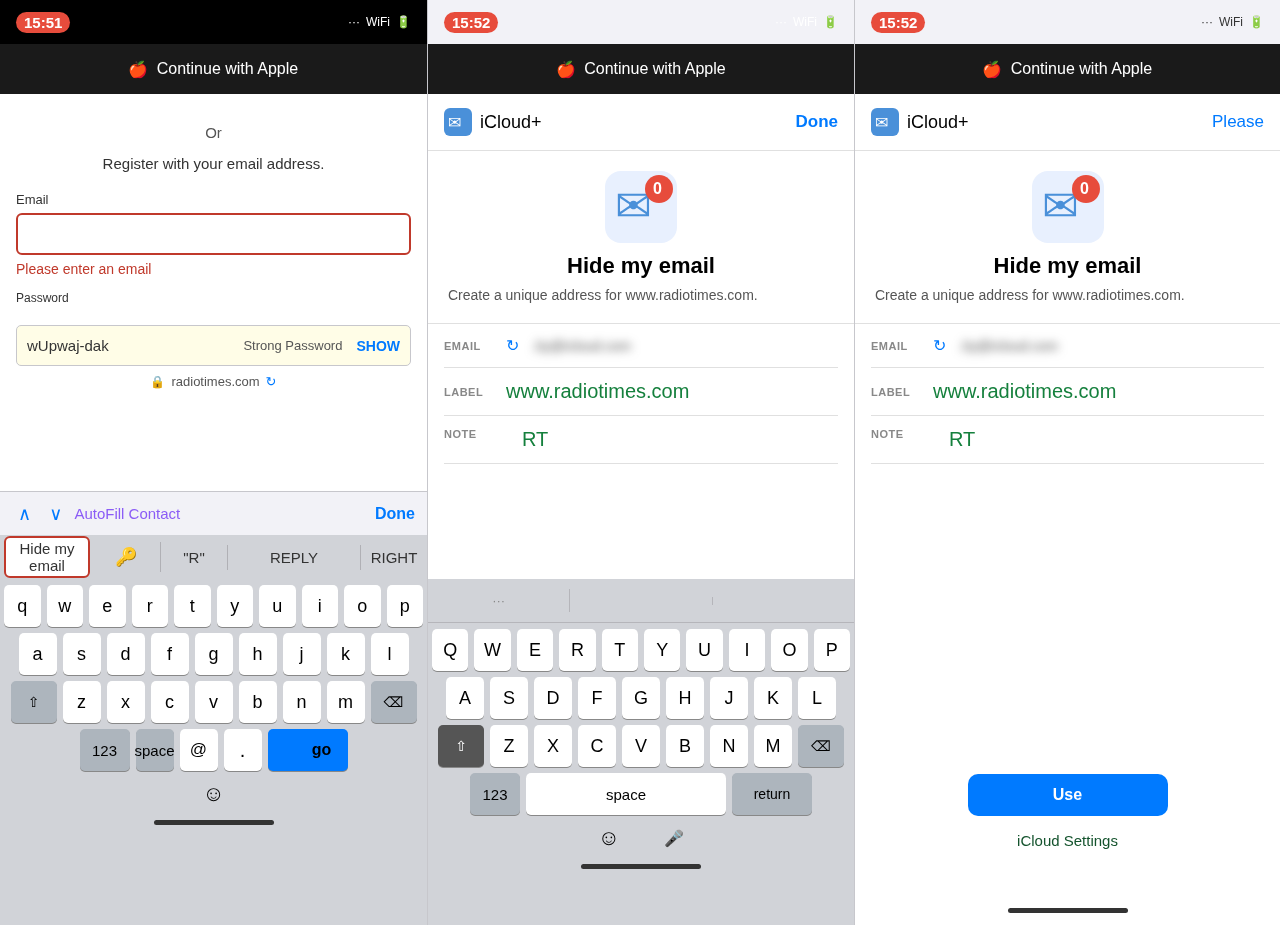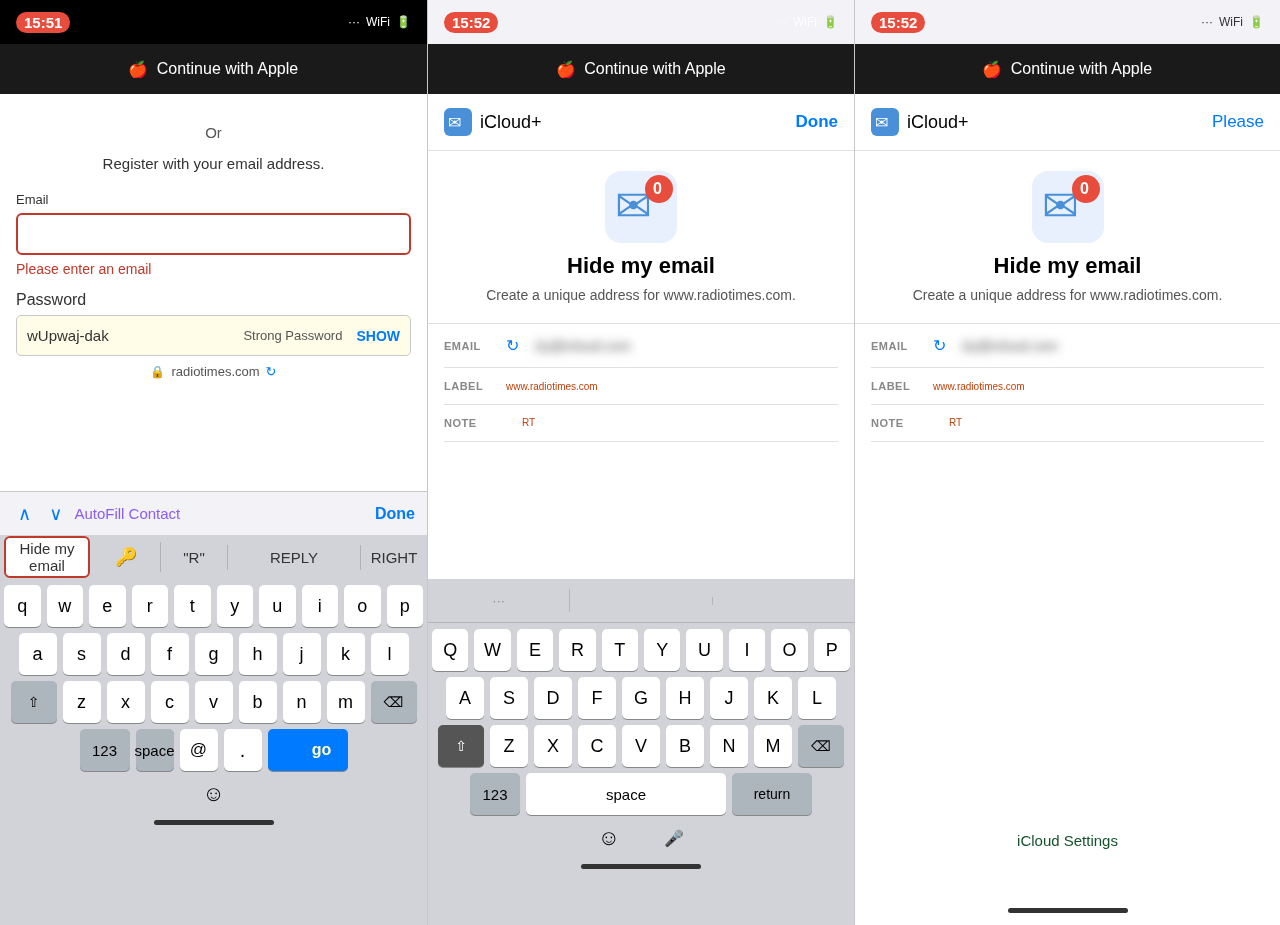--- a/index.html
+++ b/index.html
@@ -106,22 +106,22 @@
 
     .error-text {
       color: #c0392b;
       font-size: 14px;
       font-weight: 500;
       margin: 6px 0 14px;
     }
 
     .password-label {
       color: #333;
-      font-size: 16px;
-      margin-bottom: 6px;
+      font-size: 12px;
+      margin-bottom: 20px;
     }
 
     .password-input-wrapper {
       border: 1px solid #c7c7cc;
       border-radius: 5px;
       padding: 10px 10px;
       display: flex;
       align-items: center;
       background: #fffde7;
       position: relative;
@@ -256,21 +256,21 @@
       max-width: 46px;
     }
 
     .kb-key.space-key {
       max-width: 120px;
       font-size: 15px;
     }
 
     .kb-key.go-key {
       background: #007aff;
-      color: #fef9c3;
+      color: #000000;
       max-width: 80px;
       font-size: 16px;
       font-weight: 600;
       padding-left: 28px;
     }
 
     .kb-key.numbers { max-width: 50px; font-size: 15px; }
     .kb-key.at-key { max-width: 38px; font-size: 17px; }
     .kb-key.dot-key { max-width: 38px; font-size: 20px; }
 
@@ -394,21 +394,21 @@
 
     .hide-email-title {
       text-align: center;
       font-size: 22px;
       font-weight: 700;
       color: #000;
       padding: 0 20px 8px;
     }
 
     .hide-email-subtitle {
-      text-align: center;
+      text-align: left;
       font-size: 14px;
       color: #555;
       padding: 0 20px 20px;
     }
 
     .email-field-row {
       border-top: 1px solid #e0e0e0;
       padding: 12px 16px;
       display: flex;
       align-items: center;
@@ -423,22 +423,22 @@
       width: 50px;
       text-transform: uppercase;
     }
 
     .refresh-icon {
       color: #007aff;
       font-size: 16px;
     }
 
     .field-value {
-      font-size: 10px;
-      color: #c2410c;
+      font-size: 20px;
+      color: #15803d;
       flex: 1;
     }
 
     .field-value.blurred {
       filter: blur(4px);
       user-select: none;
     }
 
     .field-row-divider {
       height: 1px;
@@ -831,20 +831,21 @@
     <div class="field-row-divider"></div>
 
     <div class="note-row">
       <span class="field-key">NOTE</span>
       <span class="field-value">RT</span>
     </div>
     <div class="field-row-divider"></div>
 
     <div style="flex:1;"></div>
 
+    <div class="use-btn">Use</div>
 
     <div class="icloud-settings-link">iCloud Settings</div>
 
     <div style="height:40px;"></div>
 
     <div class="home-indicator">
       <div class="home-bar"></div>
     </div>
   </div>
 </div>

